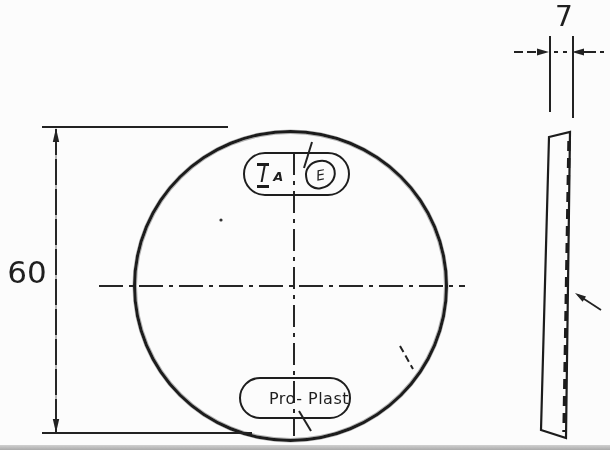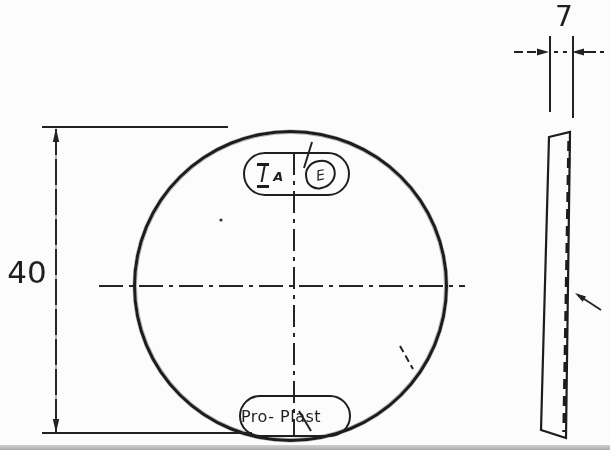--- a/index.html
+++ b/index.html
@@ -38,22 +38,22 @@
   .mark-a { font-style:italic; font-size:13px; font-weight:bold; margin-left:4px; margin-top:2px; }
   .e-ring {
     position:absolute; left:60px; top:6px; width:31px; height:29px;
     border:2.5px solid #1e1e1e; border-radius:52% 48% 58% 45%;
     display:flex; align-items:center; justify-content:center;
     transform:rotate(-10deg); font-style:italic; font-size:14px;
   }
   .stadium-bottom {
     left:239px; top:377px; width:112px; height:42px;
     border:2.5px solid #1e1e1e; border-radius:21px;
-    display:flex; align-items:center; justify-content:flex-start;
-    font-size:16px; letter-spacing:0.5px;margin-top:18px;
+    display:flex; align-items:center; justify-content:flex-end;
+    font-size:16px; letter-spacing:0.5px;
   }
 
   
   .dim60-label { left:4px; top:254px; width:46px; text-align:center; font-size:31px; }
   .ext-top    { left:42px; top:126px; width:186px; height:2px; background:#222; }
   .ext-bottom { left:42px; top:432px; width:210px; height:2px; background:#222; }
   .dimline60  {
     left:55px; top:129px; width:2px; height:303px;
     background:repeating-linear-gradient(180deg,#262626 0 26px,rgba(38,38,38,.35) 26px 30px);
   }
@@ -85,21 +85,21 @@
     </span>
     <span class="e-ring">
       <span>E</span>
     </span>
   </div>
 
   <div class="abs stadium-bottom">
     <span>Pro- Plast</span>
   </div>
 
-  <div class="abs dim60-label">40</div>
+  <div class="abs dim60-label">60</div>
   <div class="abs ext-top"></div>
   <div class="abs ext-bottom"></div>
   <div class="abs dimline60"></div>
 
   <div class="abs dim7-label">7</div>
   <div class="abs ext7-left"></div>
   <div class="abs ext7-right"></div>
 
   <svg class="overlay" viewBox="0 0 610 450">
 

